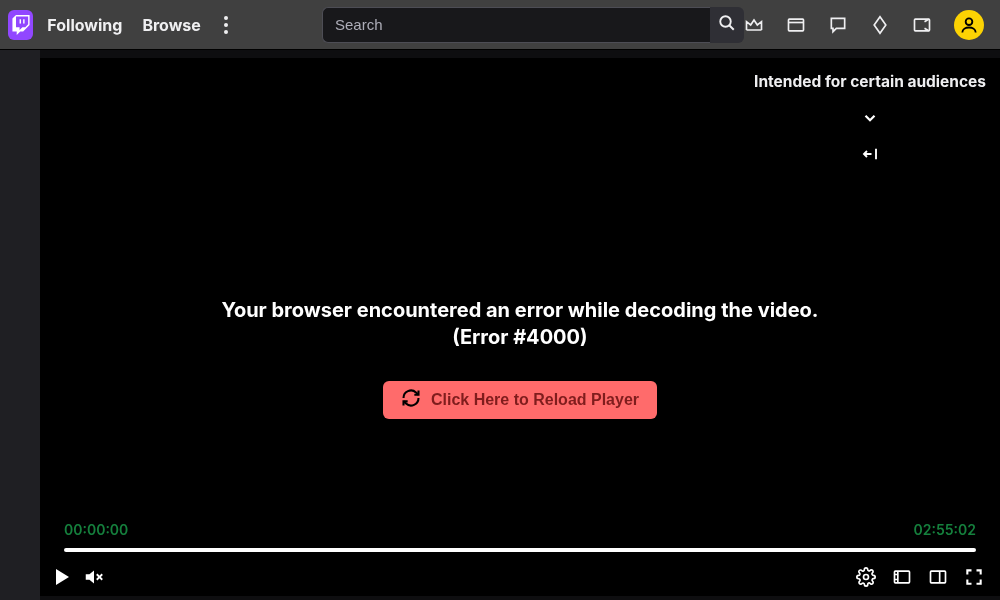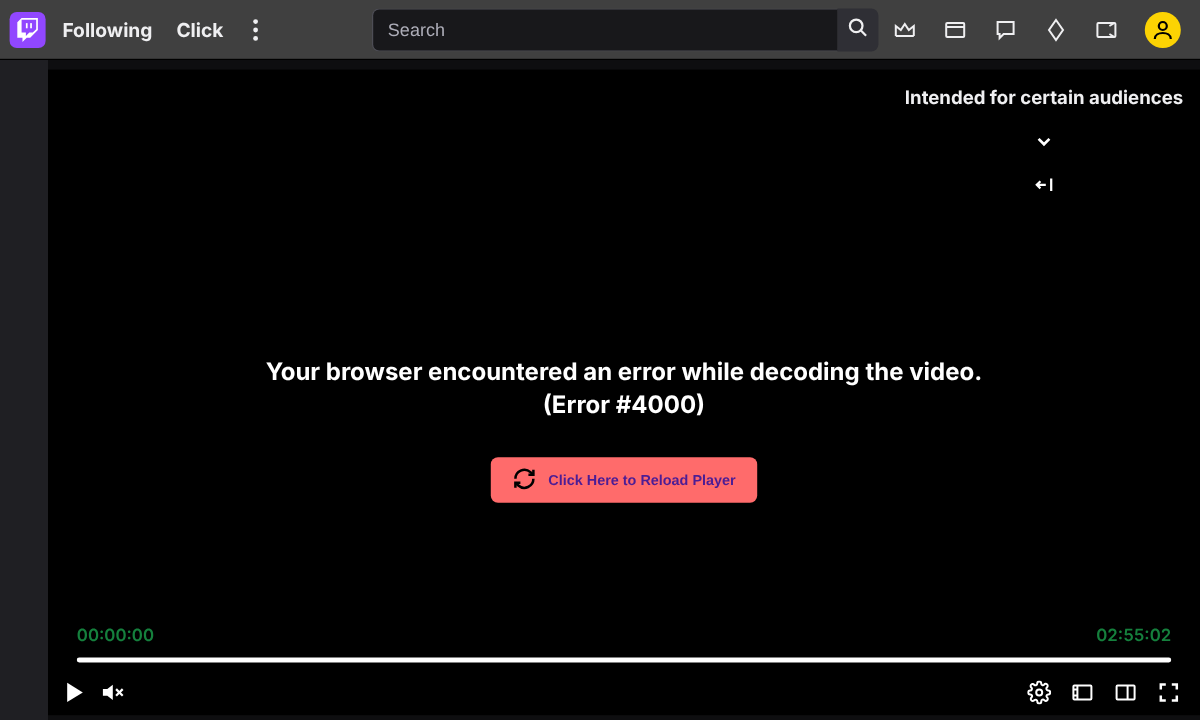--- a/index.html
+++ b/index.html
@@ -21,21 +21,21 @@
   .main { display: flex; height: 550px; }
   .left-rail { width: 40px; background: #1f1f23; }
   .content { flex: 1; background: #0e0e10; position: relative; }
   
   .player { position: absolute; left: 0; right: 0; top: 8px; bottom: 4px; background: #000; }
   .audience-bar { position: absolute; top: 14px; right: 14px; display: flex; align-items: center; gap: 18px; font-size: 15.5px; font-weight: 700; flex-direction: column; }
   .chevron-down { display: inline-flex; }
   .collapse-icon { display: inline-flex; cursor: pointer; }
   .error-block { position: absolute; left: 50%; top: 300px; transform: translate(-50%, -50%); text-align: center; width: 640px; }
   .error-text { font-size: 20px; font-weight: 700; line-height: 1.35; color: #fff; }
-  .reload-btn { margin-top: 30px; background: #ff6b6b; color: #4c1d95; border: none; border-radius: 6px; height: 38px; padding: 0 18px; font-size: 12px; font-weight: 700; display: inline-flex; align-items: center; gap: 10px; cursor: pointer; }
+  .reload-btn { margin-top: 30px; background: #ff6b6b; color: #7f1d1d; border: none; border-radius: 6px; height: 38px; padding: 0 18px; font-size: 16px; font-weight: 700; display: inline-flex; align-items: center; gap: 10px; cursor: pointer; }
   .progress-area { position: absolute; left: 24px; right: 24px; bottom: 44px; }
   .times { display: flex; justify-content: space-between; font-size: 14px; font-weight: 600; color: #15803d; margin-bottom: 10px; }
   .progress-bar { height: 4px; background: #fff; border-radius: 2px; }
   .controls { position: absolute; left: 16px; right: 16px; bottom: 8px; display: flex; align-items: center; }
   .ctrl-left { display: flex; align-items: center; gap: 14px; }
   .ctrl-right { margin-left: auto; display: flex; align-items: center; gap: 16px; }
   .play-triangle { width: 0; height: 0; border-left: 13px solid #fff; border-top: 8px solid transparent; border-bottom: 8px solid transparent; }
 </style>
 </head>
 <body>
@@ -43,21 +43,21 @@
 <div class="topnav">
   <div class="logo-wrap">
     <svg width="18" height="20" viewBox="0 0 24 28" fill="none">
       <path d="M5 0L0 5v18h6v5l5-5h4l9-9V0H5zm17 13l-4 4h-4l-4 4v-4H5V2h17v11z" fill="#fff"></path>
       <rect x="15" y="6" width="2" height="6" fill="#fff"></rect>
       <rect x="10" y="6" width="2" height="6" fill="#fff"></rect>
     </svg>
   </div>
   <div class="nav-links">
     <span>Following</span>
-    <span>Click</span>
+    <span>Browse</span>
   </div>
   <div class="dots">
     <span></span>
       <span></span>
       <span></span>
   </div>
   <div class="search-wrap">
     <input class="search-input" placeholder="Search" style="">
     <button class="search-btn">
       <span>

